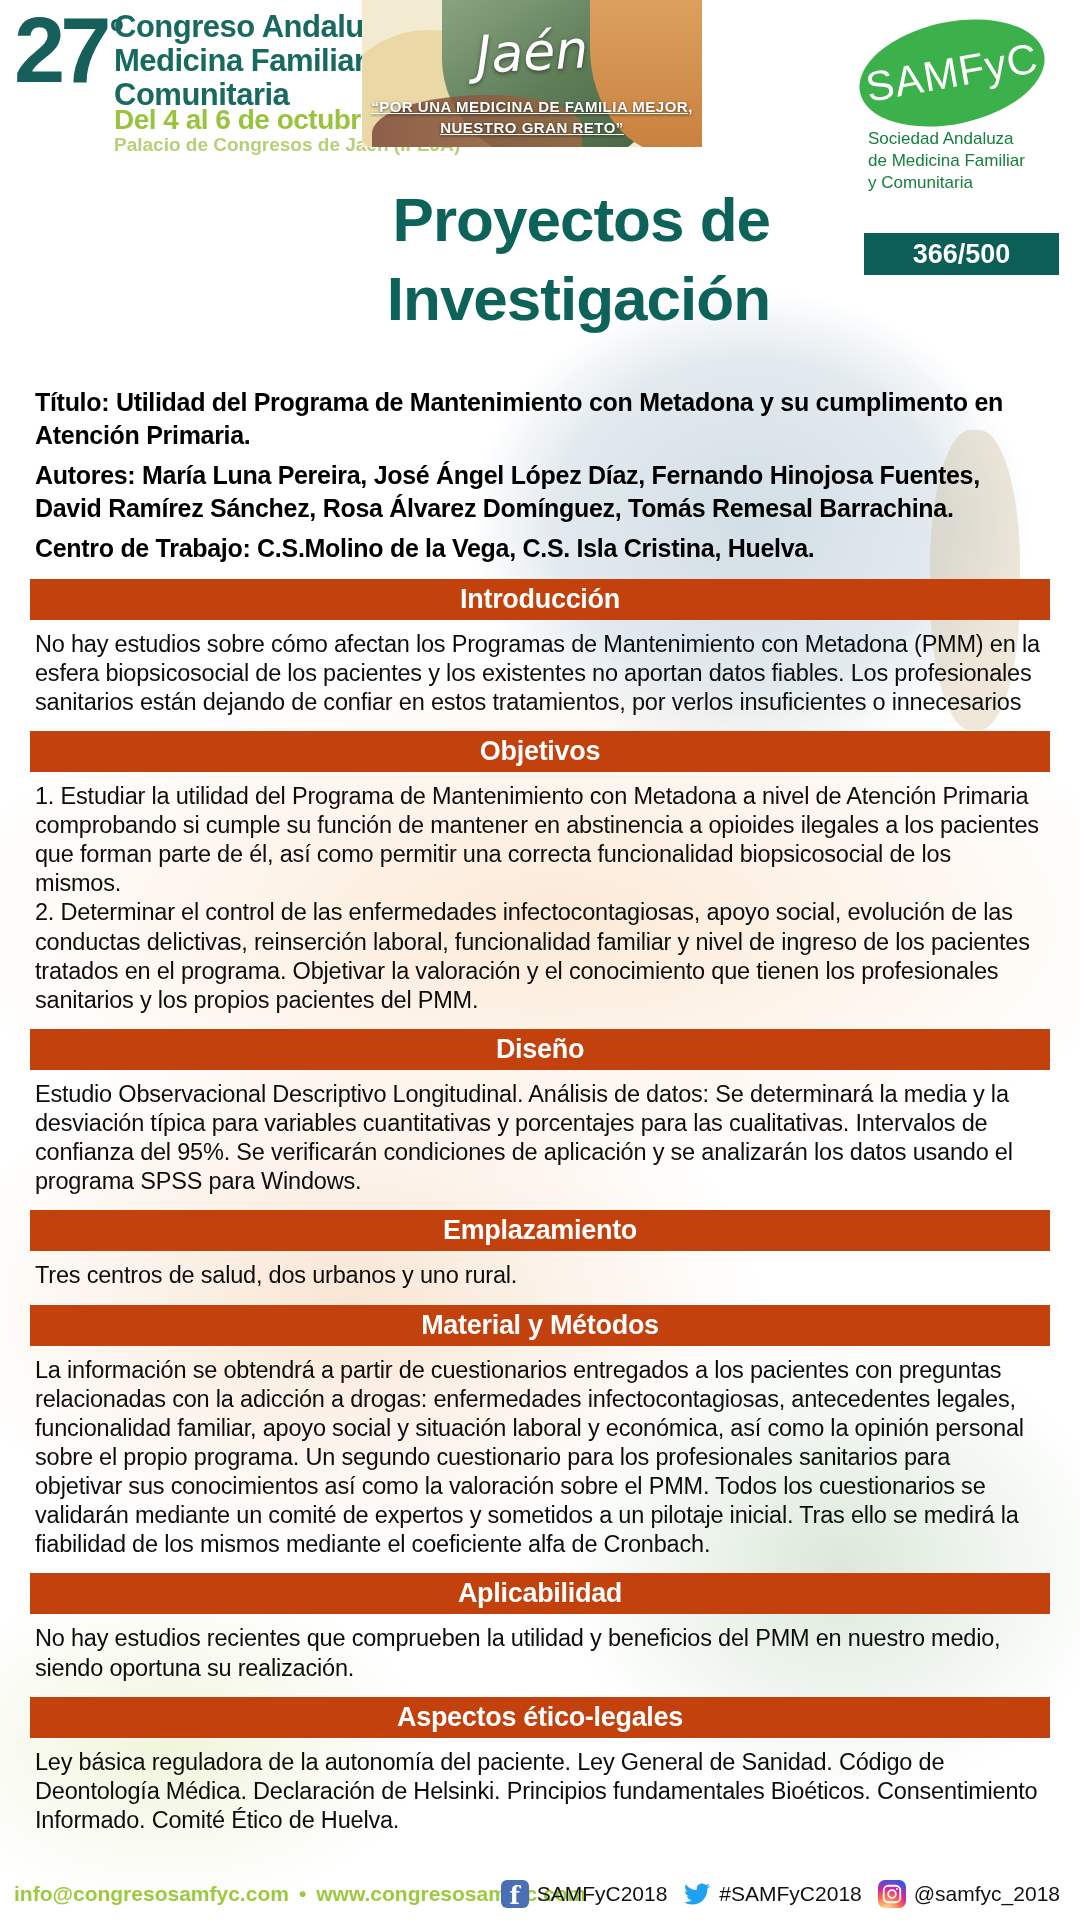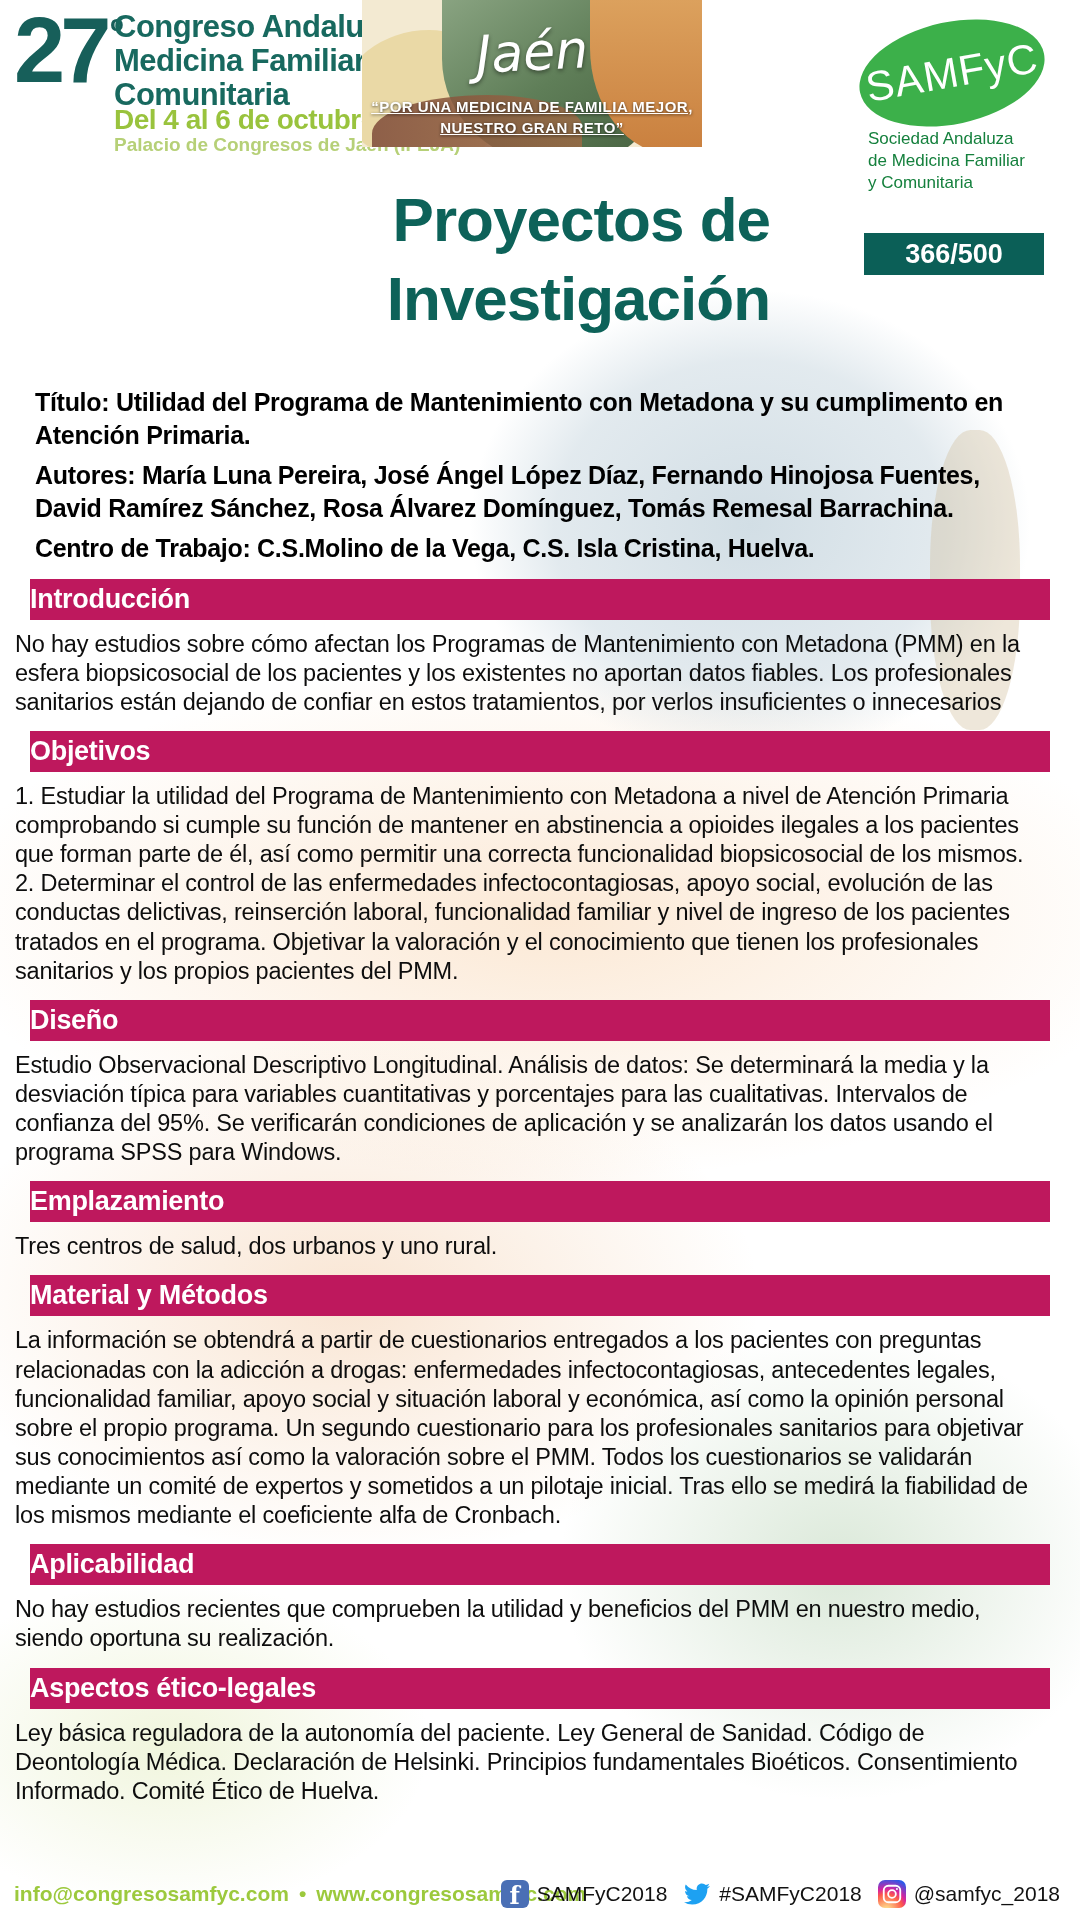--- a/index.html
+++ b/index.html
@@ -36,30 +36,30 @@
   .quote{position:absolute;left:0;right:0;bottom:8px;text-align:center;color:#ffffff;font-weight:700;font-size:15px;line-height:1.45;letter-spacing:.5px;text-shadow:0 1px 3px rgba(0,0,0,.65);text-decoration:underline;}
 
   .logo-block{position:absolute;left:850px;top:14px;width:220px;height:130px;}
   .logo-ellipse{position:absolute;left:8px;top:8px;width:188px;height:102px;background:#3cb04a;border-radius:50%;transform:rotate(-12deg);display:flex;align-items:center;justify-content:center;}
   .logo-ellipse span{color:#ffffff;font-size:42px;font-weight:400;letter-spacing:1px;transform:rotate(2deg);}
   .logo-sub{position:absolute;left:868px;top:128px;color:#15803d;font-size:17px;line-height:1.3;}
 
   
   .kind-wrap{position:relative;margin-top:30px;height:200px;}
   .kind-title{position:absolute;left:120px;width:650px;text-align:right;color:#0d6259;font-weight:700;font-size:62px;line-height:1.28;letter-spacing:-1px;margin:0;}
-  .badge{position:absolute;left:864px;top:53px;width:180px;height:42px;background:#0b5f57;color:#ffffff;font-weight:700;font-size:27px;display:flex;align-items:center;justify-content:center;}
+  .badge{position:absolute;left:864px;top:53px;width:195px;height:42px;background:#0b5f57;color:#ffffff;font-weight:700;font-size:27px;display:flex;align-items:center;justify-content:center;}
 
   
   .meta{margin:6px 35px 0 35px;color:#000000;font-weight:700;font-size:25px;line-height:1.3;letter-spacing:-0.3px;}
   .meta p{margin:0 0 8px 0;}
 
   
-  .sec-bar{margin:14px 30px 0 30px;height:41px;background:#be185d;color:#ffffff;display:flex;align-items:center;}
+  .sec-bar{margin:14px 30px 0 30px;height:41px;background:#c2410c;color:#ffffff;display:flex;align-items:center;justify-content:center;}
   .sec-bar span{font-weight:700;font-size:27px;letter-spacing:-0.3px;}
-  .sec-body{margin:10px 40px 4px 15px;color:#0d0d0d;font-size:23.5px;line-height:1.24;white-space:pre-line;letter-spacing:-0.2px;}
+  .sec-body{margin:10px 40px 4px 35px;color:#0d0d0d;font-size:23.5px;line-height:1.24;white-space:pre-line;letter-spacing:-0.2px;}
 
   
   .footer{position:absolute;left:0;bottom:0;width:100%;height:54px;z-index:2;}
   .footer-left{position:absolute;left:14px;bottom:14px;color:#9cc93d;font-size:21px;display:flex;align-items:center;gap:10px;font-weight:bold;}
   .footer-left a{color:#9cc93d;text-decoration:none;}
   .footer-right{position:absolute;right:12px;bottom:12px;display:flex;align-items:center;gap:8px;color:#111111;font-size:21px;}
   .footer-right .handle{margin-right:8px;}
   .icon{width:28px;height:28px;display:inline-flex;align-items:center;justify-content:center;flex:0 0 auto;}
   .fb{background:#4a6fb5;border-radius:6px;color:#ffffff;font-weight:700;font-size:24px;font-family:"DejaVu Serif",serif;line-height:1;padding-top:4px;box-sizing:border-box;}
   .ig{border-radius:7px;background:radial-gradient(circle at 30% 110%,#fdf497 0%,#fd5949 45%,#d6249f 60%,#285aeb 90%);}

